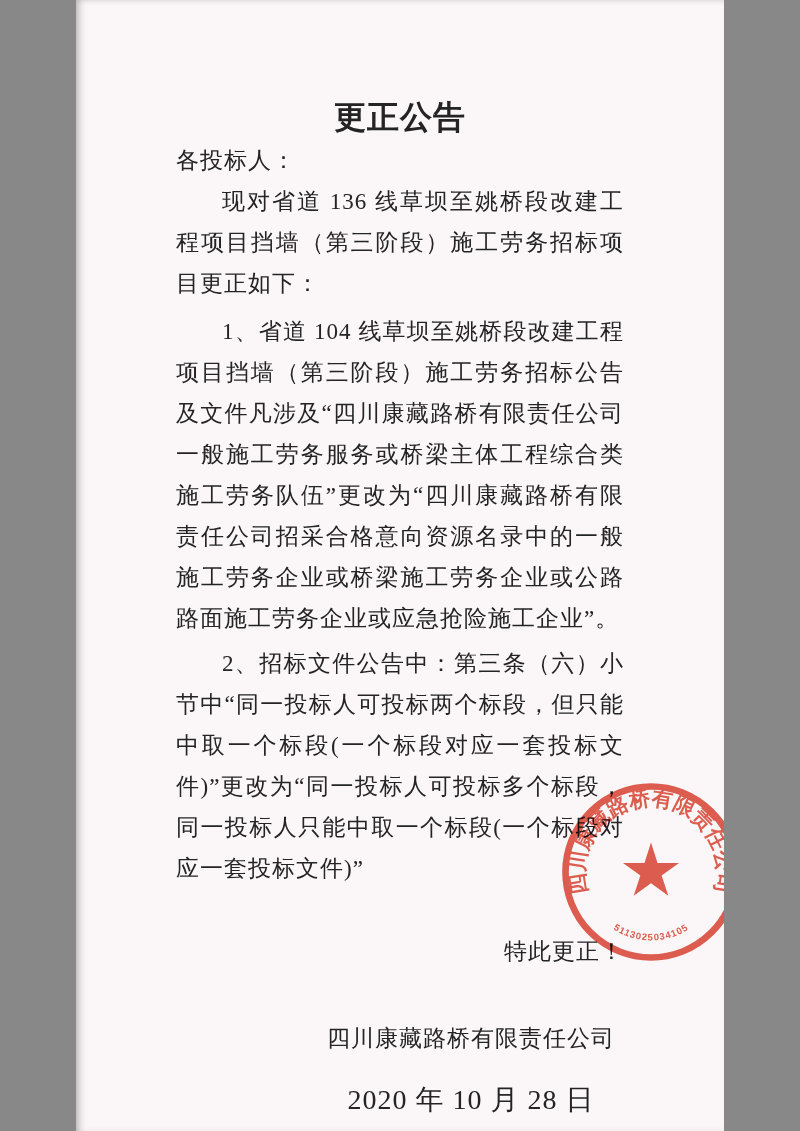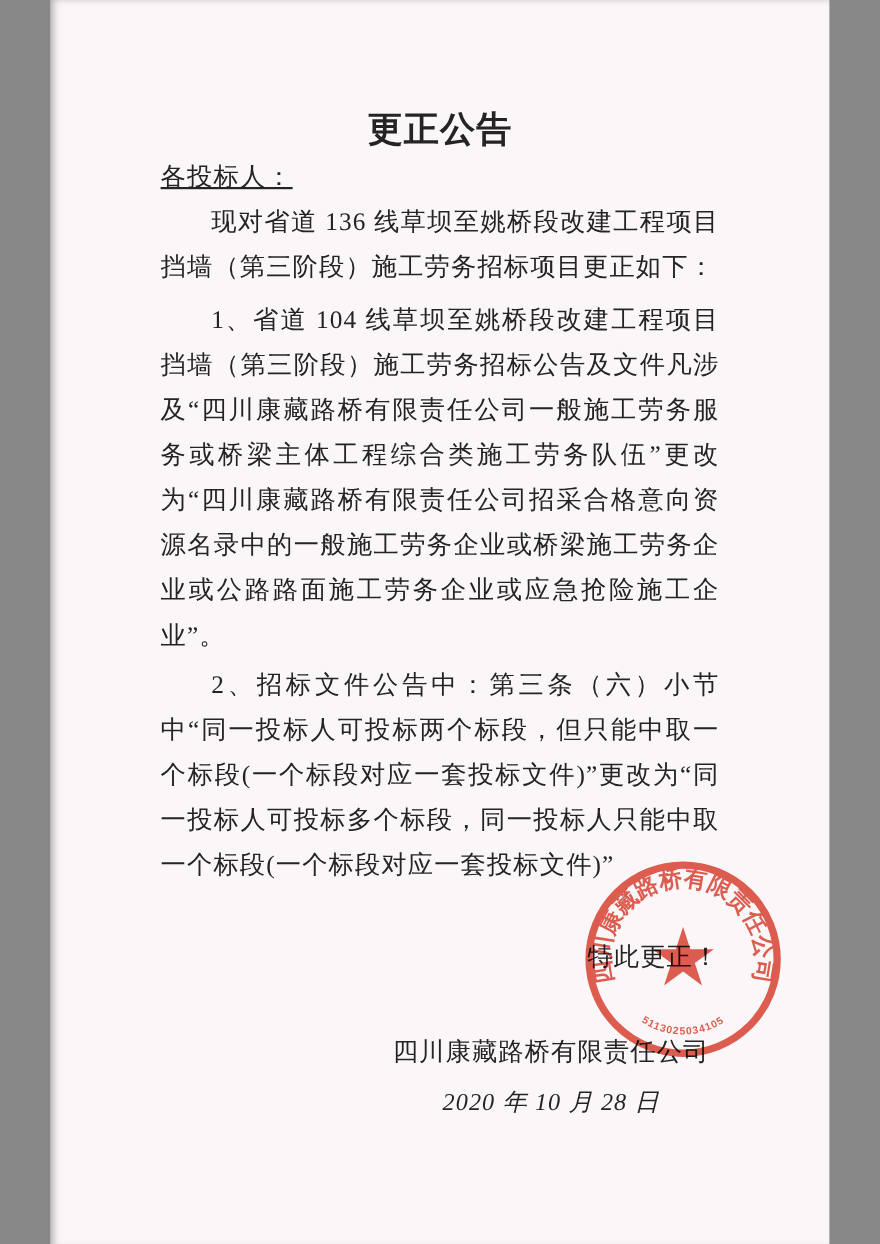--- a/index.html
+++ b/index.html
@@ -1,19 +1,19 @@
 <!DOCTYPE html>
 <html><head>
 <meta charset="utf-8">
 <style>
   html,body { margin:0; padding:0; }
   body { background:#888; }
   .page {
     position:relative;
-    width:708px; height:1131px;
+    width:648px; height:1131px;
     margin:0 auto;
     background:#fbf7f8;
     box-shadow: inset 7px 0 7px -4px rgba(125,115,118,.5), inset 0 4px 6px -4px rgba(125,115,118,.25);
     overflow:hidden;
     font-family:"Liberation Serif","DejaVu Serif",serif;
     color:#242424;
   }
   .content { padding:0 100px; }
   .doc-title {
     margin:97px 0 0 0;
@@ -23,35 +23,35 @@
     letter-spacing:1px;
   }
   .body-text p {
     margin:0;
     font-size:23px;
     line-height:41px;
     letter-spacing:1px;
     text-align:justify;
     text-justify:inter-ideograph;
   }
-  p.salutation { margin-top:3px; text-align:left;text-decoration:underline; }
+  p.salutation { margin-top:3px; text-align:left; }
   p.indent { text-indent:2em; }
   p.item1 { margin-top:7px; }
   p.item2 { margin-top:4px; }
   p.closing { margin-top:42px; text-align:right; }
   .signature {
     width:290px;
     margin:46px 8px 0 auto;
     text-align:center;
   }
   .signature .company {
     font-size:23px; line-height:41px; letter-spacing:1px;
   }
   .signature .date {
-    font-size:22px; line-height:41px; margin-top:4px; letter-spacing:1px;font-style:italic;
+    font-size:28px; line-height:41px; margin-top:20px; letter-spacing:1px;
   }
   .stamp {
     position:absolute;
     left:480px; top:777px;
     width:190px; height:190px;
     opacity:.82;
     mix-blend-mode:multiply;
     pointer-events:none;
   }
   .stamp .ring-text { font-family:"Liberation Serif","DejaVu Serif",serif; font-size:22px; font-weight:bold; }

